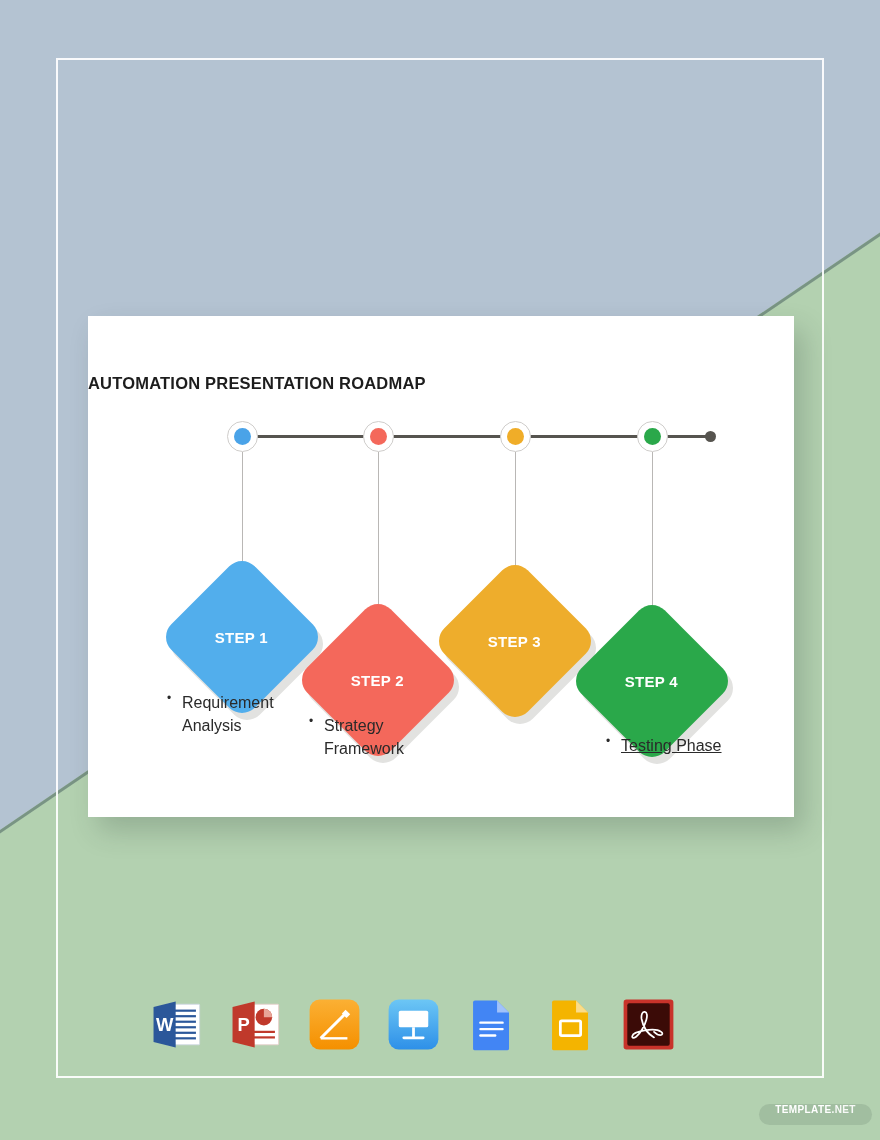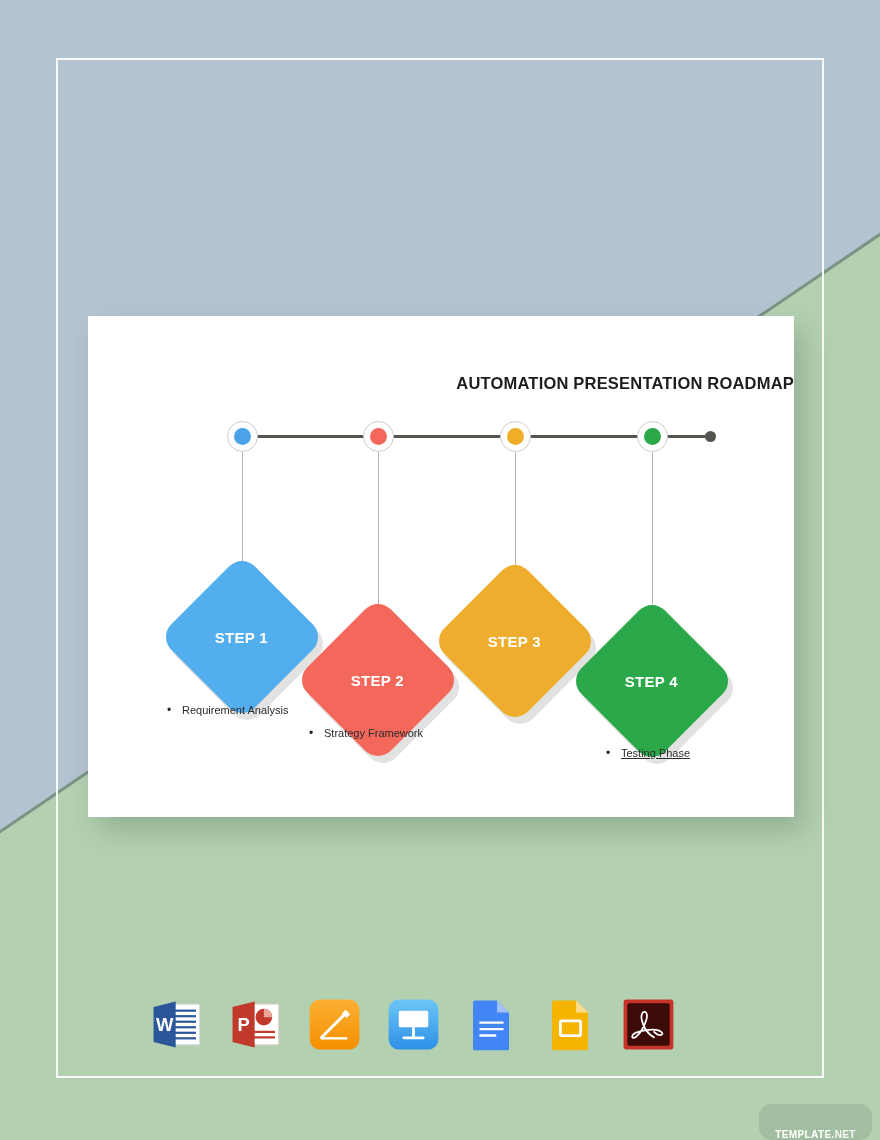--- a/index.html
+++ b/index.html
@@ -66,21 +66,21 @@
     height: 501px;
     background: #ffffff;
     box-shadow: 10px 14px 26px rgba(40,60,50,.22);
   }
 
   .slide-title {
     position: absolute;
     top: 58px;
     left: 0;
     width: 100%;
-    text-align: right;
+    text-align: left;
     font-size: 16.5px;
     font-weight: bold;
     letter-spacing: .2px;
     color: #1d1d1d;
   }
 
   
   .timeline {
     position: absolute;
     left: 0; top: 0;
@@ -167,24 +167,23 @@
     color: #ffffff;
     font-size: 15px;
     font-weight: bold;
     letter-spacing: .3px;
     white-space: nowrap;
   }
 
   
   .bullets {
     position: absolute;
-    font-size: 11px;
+    font-size: 16px;
     color: #2a2a2a;
     line-height: 1.45;
-    margin-top: 12px;
   }
   .bullets ul { list-style: none; }
   .bullets li {
     position: relative;
     padding-left: 15px;
     margin-bottom: 1px;
     max-width: 110px;
   }
   .bullets li::before {
     content: "\2022";
@@ -211,25 +210,25 @@
     height: 59px;
     display: block;
   }
 
   
   .watermark {
     position: absolute;
     left: 759px;
     top: 1104px;
     width: 113px;
-    height: 36px;
+    height: 21px;
     border-radius: 13px;
     background: rgba(150,178,150,.62);
     display: flex;
-    align-items: flex-end;
+    align-items: flex-start;
     justify-content: center;
     font-size: 10px;
     letter-spacing: .4px;
     color: #ffffff;
   }
   .watermark .wm-bold { font-weight: bold; }
   .watermark .wm-light { font-weight: bold; opacity: .92; }
 </style>
 </head>
 <body>

